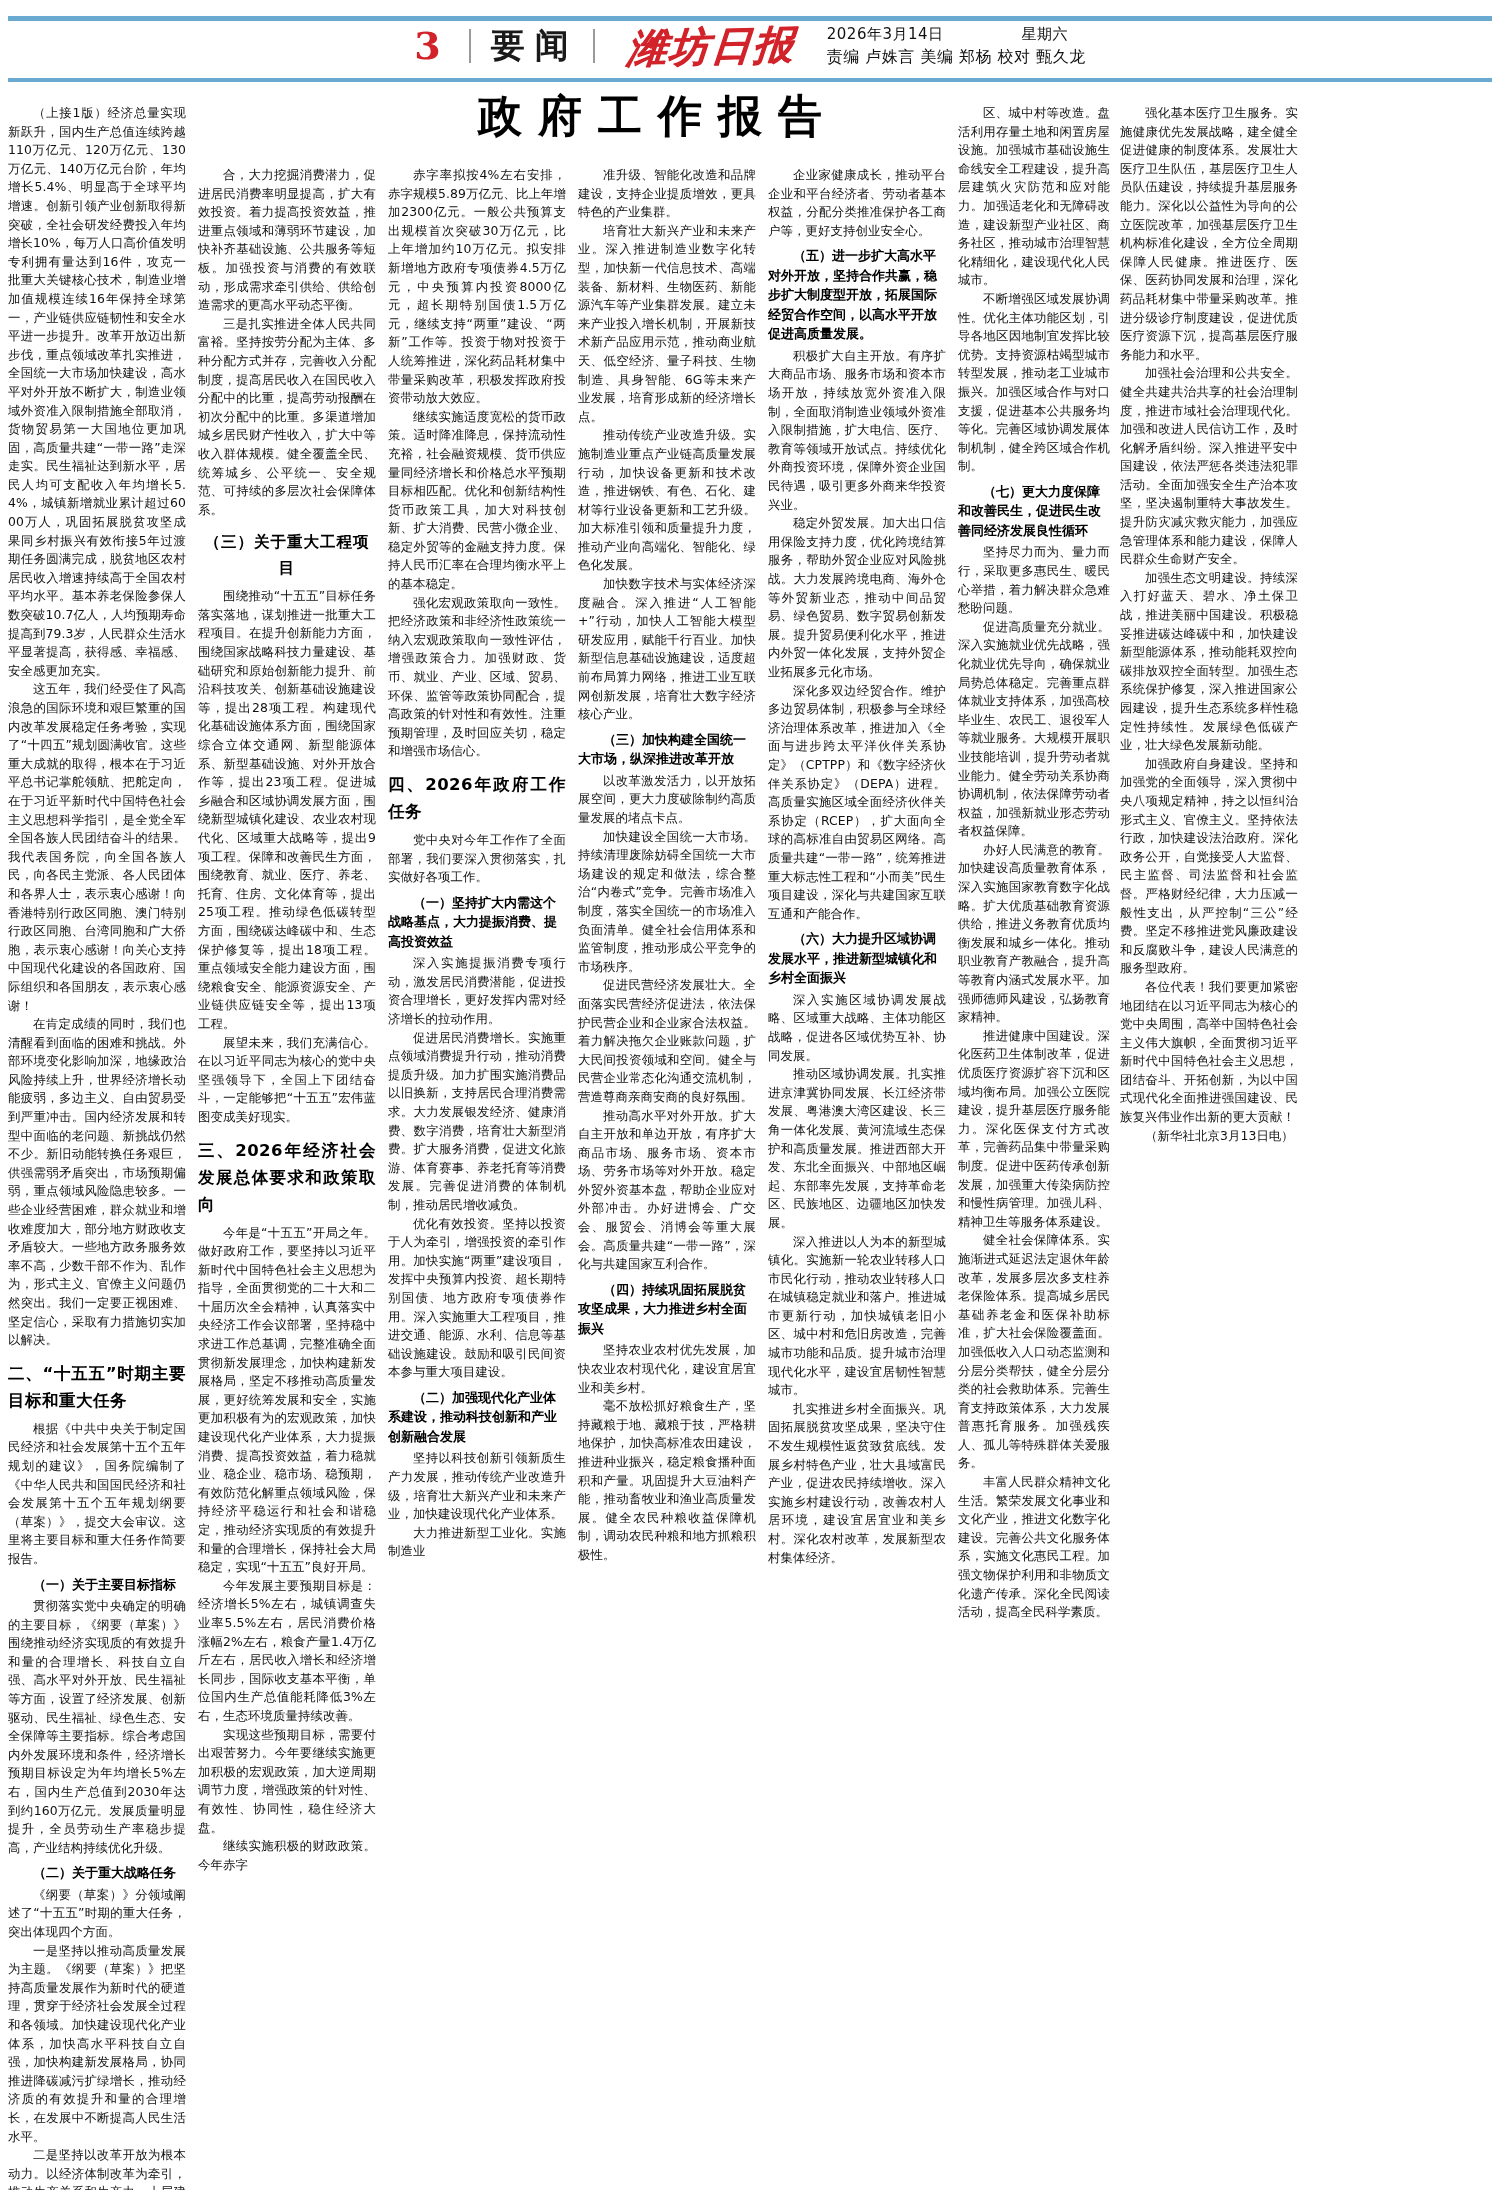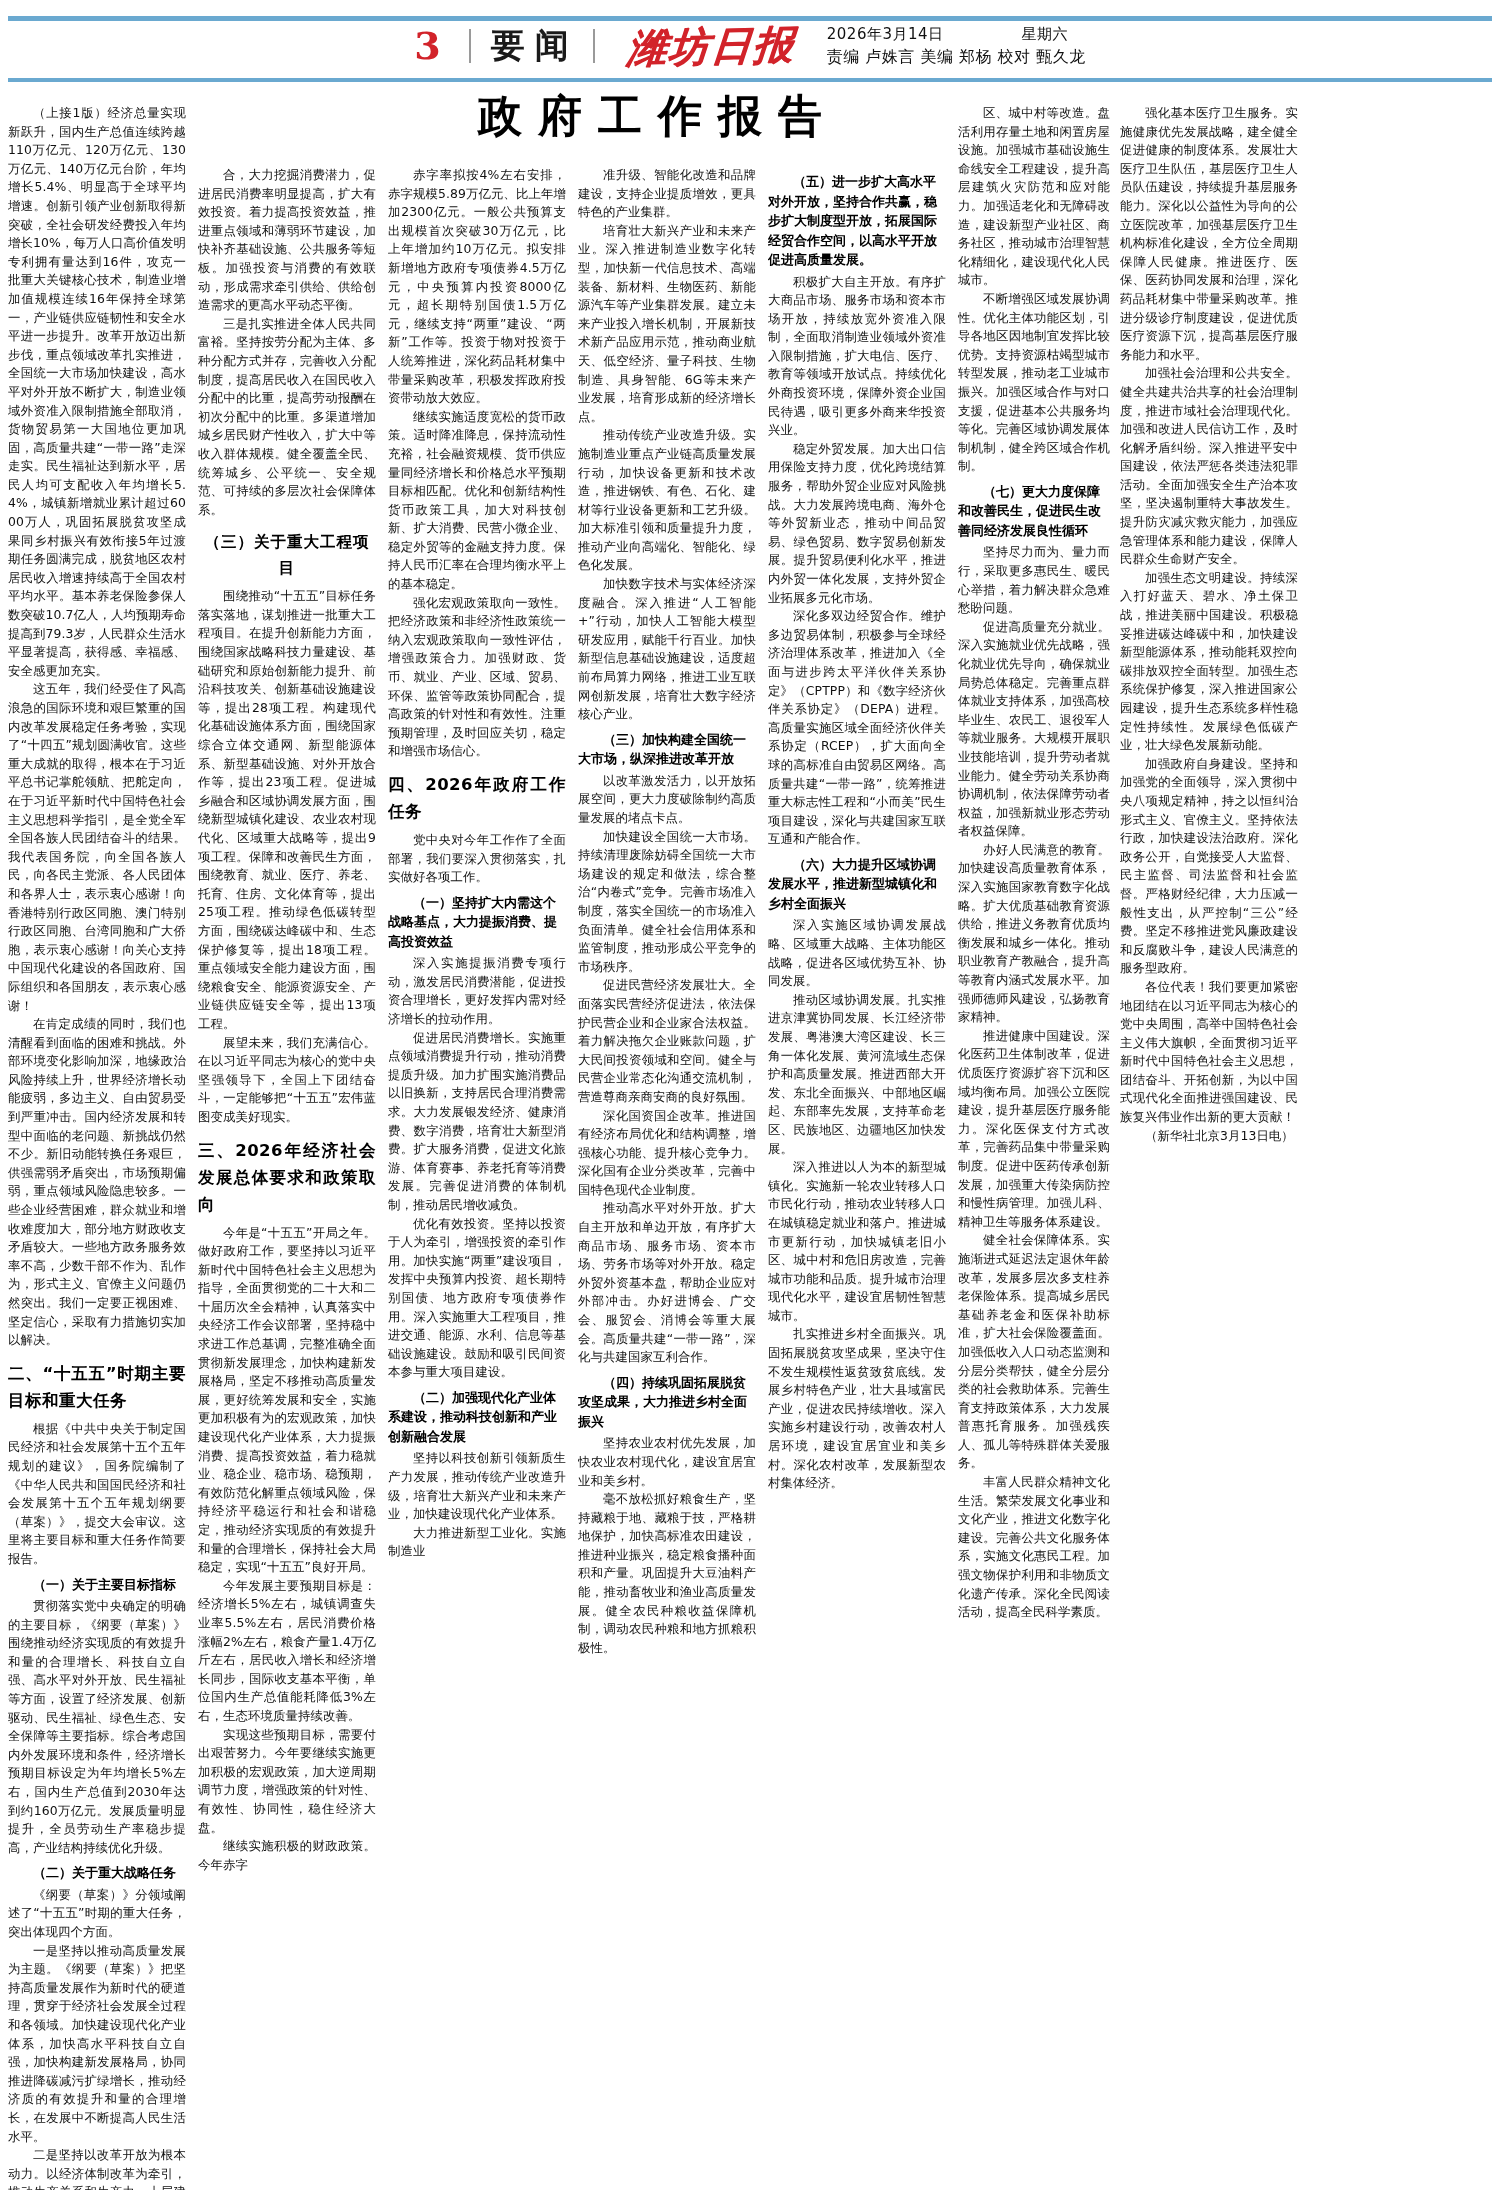--- a/index.html
+++ b/index.html
@@ -245,27 +245,27 @@
     </div>
   <div class="col c3 push">
       <div class="para">准升级、智能化改造和品牌建设，支持企业提质增效，更具特色的产业集群。</div>
       <div class="para">培育壮大新兴产业和未来产业。深入推进制造业数字化转型，加快新一代信息技术、高端装备、新材料、生物医药、新能源汽车等产业集群发展。建立未来产业投入增长机制，开展新技术新产品应用示范，推动商业航天、低空经济、量子科技、生物制造、具身智能、6G等未来产业发展，培育形成新的经济增长点。</div>
       <div class="para">推动传统产业改造升级。实施制造业重点产业链高质量发展行动，加快设备更新和技术改造，推进钢铁、有色、石化、建材等行业设备更新和工艺升级。加大标准引领和质量提升力度，推动产业向高端化、智能化、绿色化发展。</div>
       <div class="para">加快数字技术与实体经济深度融合。深入推进“人工智能+”行动，加快人工智能大模型研发应用，赋能千行百业。加快新型信息基础设施建设，适度超前布局算力网络，推进工业互联网创新发展，培育壮大数字经济核心产业。</div>
       <div class="h-minor">（三）加快构建全国统一大市场，纵深推进改革开放</div>
       <div class="para">以改革激发活力，以开放拓展空间，更大力度破除制约高质量发展的堵点卡点。</div>
       <div class="para">加快建设全国统一大市场。持续清理废除妨碍全国统一大市场建设的规定和做法，综合整治“内卷式”竞争。完善市场准入制度，落实全国统一的市场准入负面清单。健全社会信用体系和监管制度，推动形成公平竞争的市场秩序。</div>
       <div class="para">促进民营经济发展壮大。全面落实民营经济促进法，依法保护民营企业和企业家合法权益。着力解决拖欠企业账款问题，扩大民间投资领域和空间。健全与民营企业常态化沟通交流机制，营造尊商亲商安商的良好氛围。</div>
-      <div class="para">深化国资国企改革。推进国有经济布局优化和结构调整，增强核心功能、提升核心竞争力。深化国有企业分类改革，完善中国特色现代企业制度。</div>
       <div class="para">推动高水平对外开放。扩大自主开放和单边开放，有序扩大商品市场、服务市场、资本市场、劳务市场等对外开放。稳定外贸外资基本盘，帮助企业应对外部冲击。办好进博会、广交会、服贸会、消博会等重大展会。高质量共建“一带一路”，深化与共建国家互利合作。</div>
       <div class="h-minor">（四）持续巩固拓展脱贫攻坚成果，大力推进乡村全面振兴</div>
       <div class="para">坚持农业农村优先发展，加快农业农村现代化，建设宜居宜业和美乡村。</div>
       <div class="para">毫不放松抓好粮食生产，坚持藏粮于地、藏粮于技，严格耕地保护，加快高标准农田建设，推进种业振兴，稳定粮食播种面积和产量。巩固提升大豆油料产能，推动畜牧业和渔业高质量发展。健全农民种粮收益保障机制，调动农民种粮和地方抓粮积极性。</div>
     </div>
   <div class="col c4 push">
+      <div class="para">企业家健康成长，推动平台企业和平台经济者、劳动者基本权益，分配分类推准保护各工商户等，更好支持创业安全心。</div>
       <div class="h-minor">（五）进一步扩大高水平对外开放，坚持合作共赢，稳步扩大制度型开放，拓展国际经贸合作空间，以高水平开放促进高质量发展。</div>
       <div class="para">积极扩大自主开放。有序扩大商品市场、服务市场和资本市场开放，持续放宽外资准入限制，全面取消制造业领域外资准入限制措施，扩大电信、医疗、教育等领域开放试点。持续优化外商投资环境，保障外资企业国民待遇，吸引更多外商来华投资兴业。</div>
       <div class="para">稳定外贸发展。加大出口信用保险支持力度，优化跨境结算服务，帮助外贸企业应对风险挑战。大力发展跨境电商、海外仓等外贸新业态，推动中间品贸易、绿色贸易、数字贸易创新发展。提升贸易便利化水平，推进内外贸一体化发展，支持外贸企业拓展多元化市场。</div>
       <div class="para">深化多双边经贸合作。维护多边贸易体制，积极参与全球经济治理体系改革，推进加入《全面与进步跨太平洋伙伴关系协定》（CPTPP）和《数字经济伙伴关系协定》（DEPA）进程。高质量实施区域全面经济伙伴关系协定（RCEP），扩大面向全球的高标准自由贸易区网络。高质量共建“一带一路”，统筹推进重大标志性工程和“小而美”民生项目建设，深化与共建国家互联互通和产能合作。</div>
       <div class="h-minor">（六）大力提升区域协调发展水平，推进新型城镇化和乡村全面振兴</div>
       <div class="para">深入实施区域协调发展战略、区域重大战略、主体功能区战略，促进各区域优势互补、协同发展。</div>
       <div class="para">推动区域协调发展。扎实推进京津冀协同发展、长江经济带发展、粤港澳大湾区建设、长三角一体化发展、黄河流域生态保护和高质量发展。推进西部大开发、东北全面振兴、中部地区崛起、东部率先发展，支持革命老区、民族地区、边疆地区加快发展。</div>
       <div class="para">深入推进以人为本的新型城镇化。实施新一轮农业转移人口市民化行动，推动农业转移人口在城镇稳定就业和落户。推进城市更新行动，加快城镇老旧小区、城中村和危旧房改造，完善城市功能和品质。提升城市治理现代化水平，建设宜居韧性智慧城市。</div>
       <div class="para">扎实推进乡村全面振兴。巩固拓展脱贫攻坚成果，坚决守住不发生规模性返贫致贫底线。发展乡村特色产业，壮大县域富民产业，促进农民持续增收。深入实施乡村建设行动，改善农村人居环境，建设宜居宜业和美乡村。深化农村改革，发展新型农村集体经济。</div>
     </div>

